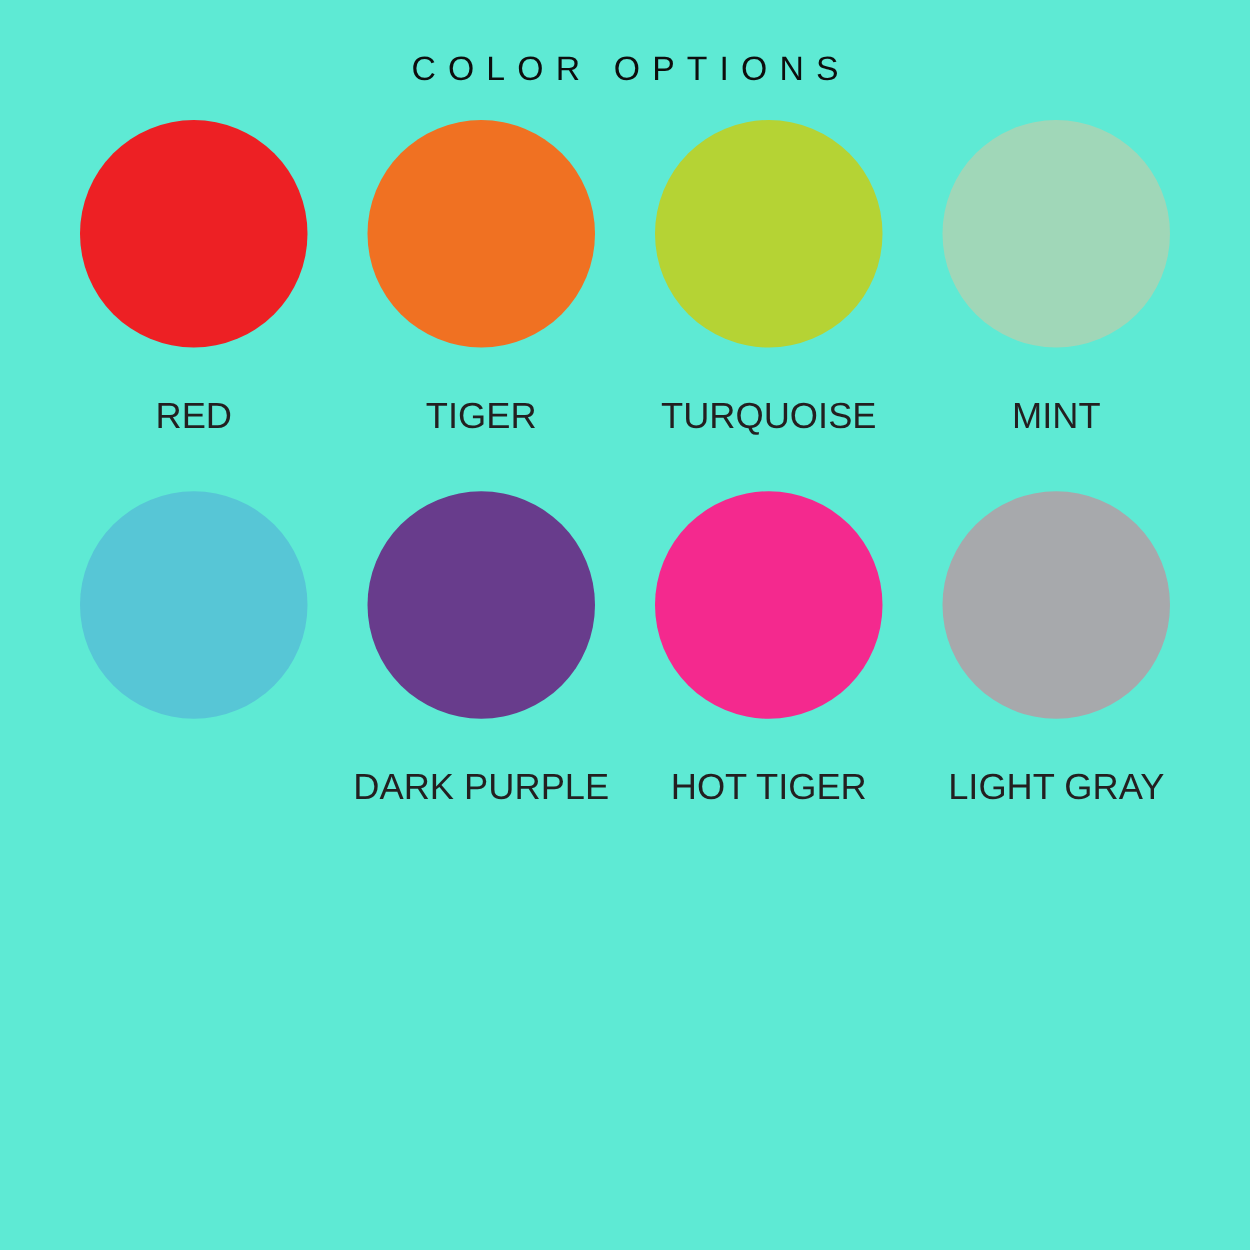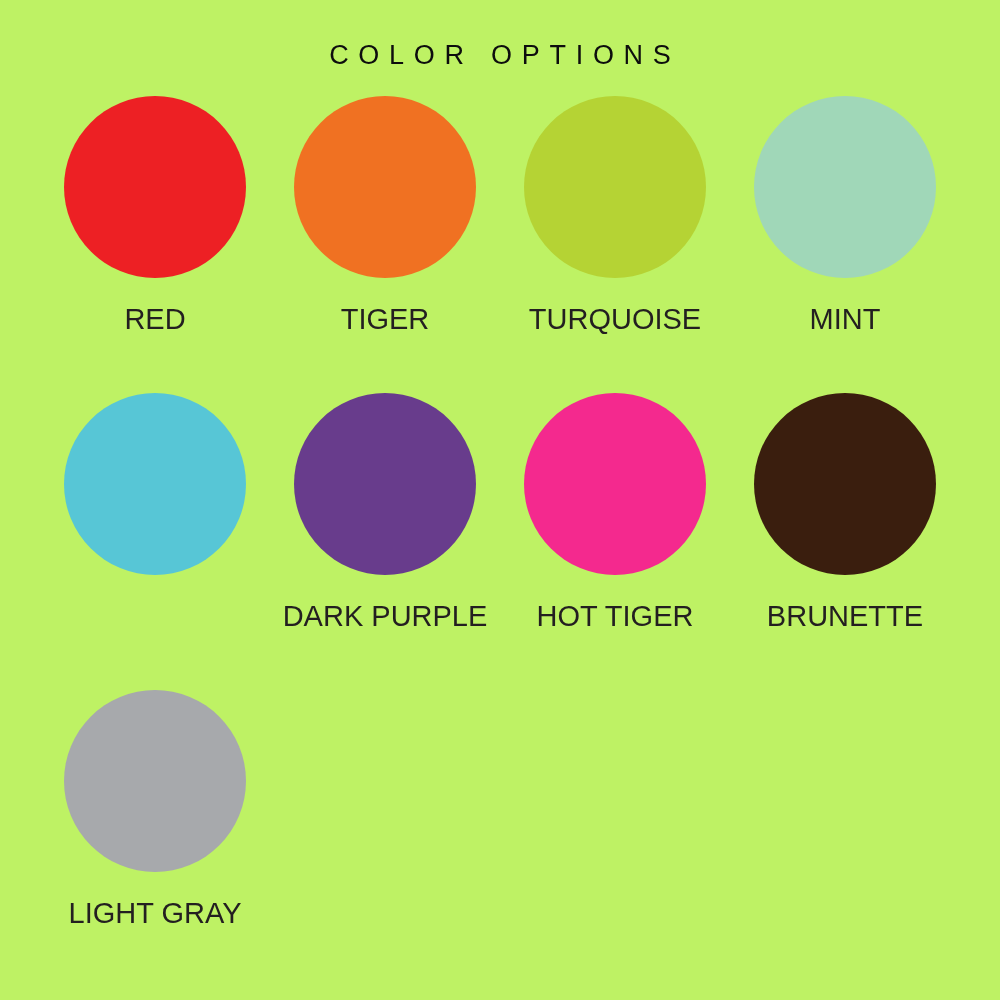--- a/index.html
+++ b/index.html
@@ -12,21 +12,21 @@
     height: 1000px;
     font-family: "Liberation Sans", sans-serif;
     -webkit-font-smoothing: antialiased;
     overflow: hidden;
   }
 
   .page {
     position: relative;
     width: 1000px;
     height: 1000px;
-    background: #bef264;
+    background: #5eead4;
     box-sizing: border-box;
   }
 
   
   .title-wrap {
     position: absolute;
     top: 24px;
     left: 0;
     width: 1000px;
     text-align: center;
@@ -67,21 +67,21 @@
 
   .swatch {
     width: 182px;
     height: 182px;
     border-radius: 50%;
     background: #cccccc;
     flex: 0 0 auto;
   }
 
   .swatch-label {
-    margin-top: 27px;
+    margin-top: 41px;
     font-family: "Liberation Sans", sans-serif;
     font-size: 29px;
     font-weight: 400;
     color: #231f20;
     line-height: 1;
     white-space: nowrap;
     text-align: center;
   }
 </style>
 </head>
@@ -115,24 +115,20 @@
       </div>
       <div class="cell">
         <div class="swatch" style="background: rgb(104, 60, 140);"></div>
         <div class="swatch-label">DARK PURPLE</div>
       </div>
       <div class="cell">
         <div class="swatch" style="background: rgb(244, 41, 142);"></div>
         <div class="swatch-label">HOT TIGER</div>
       </div>
       <div class="cell">
-        <div class="swatch" style="background: rgb(58, 30, 14);"></div>
-        <div class="swatch-label">BRUNETTE</div>
-      </div>
-      <div class="cell">
         <div class="swatch" style="background: rgb(167, 169, 172);"></div>
         <div class="swatch-label">LIGHT GRAY</div>
       </div>
       <div class="cell empty">
         <div class="swatch"></div>
         <div class="swatch-label"></div>
       </div>
       <div class="cell empty">
         <div class="swatch"></div>
         <div class="swatch-label"></div>

